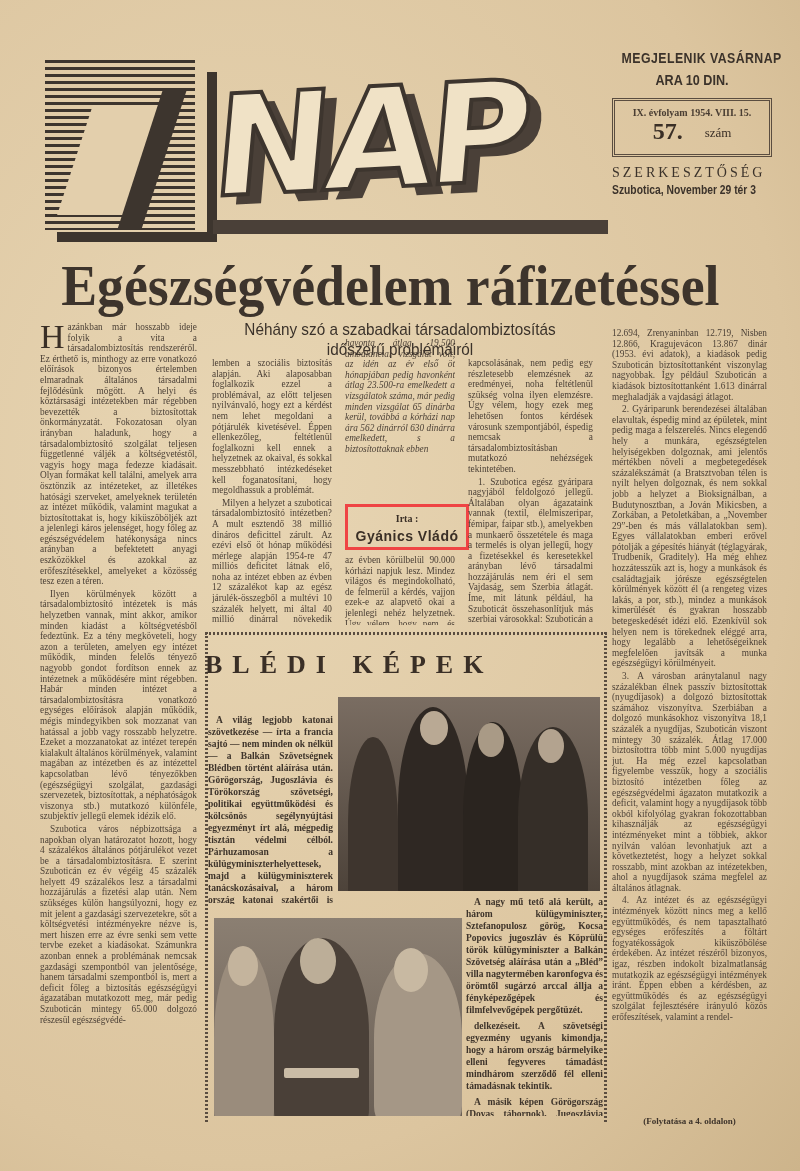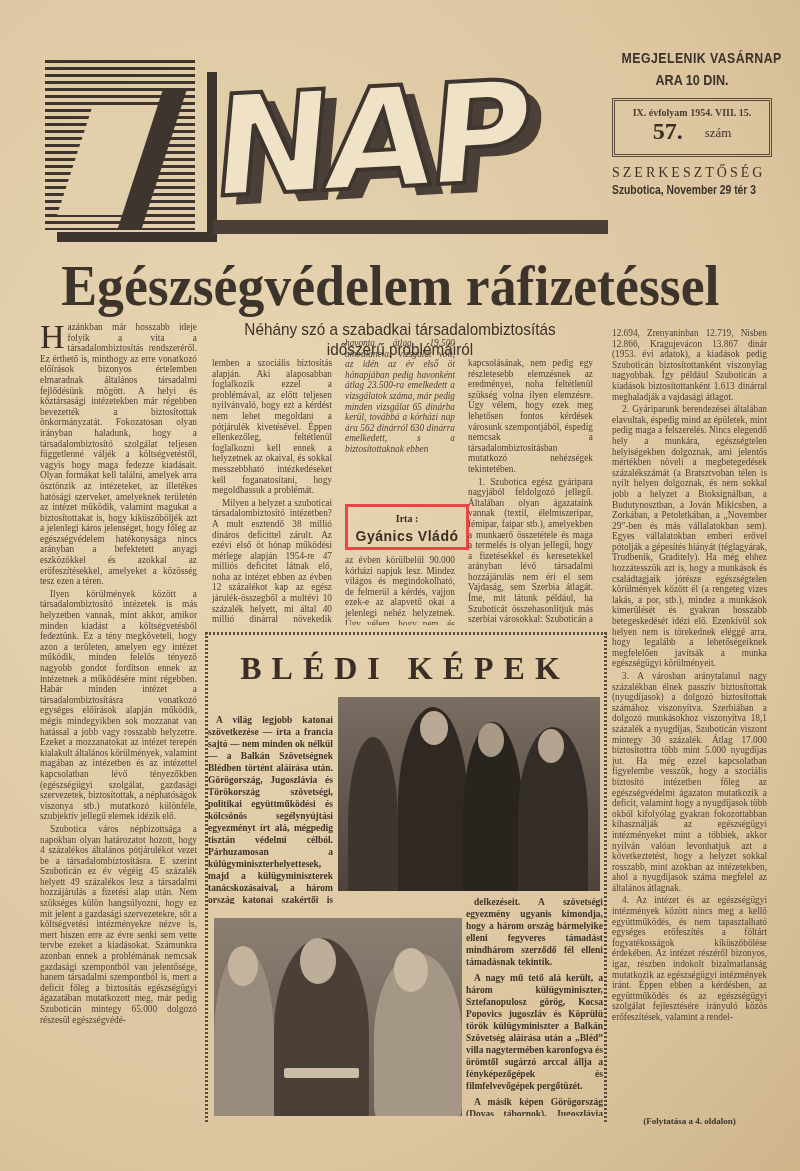--- a/index.html
+++ b/index.html
@@ -54,21 +54,21 @@
     #col-3 { left: 345px; top: 338px; width: 110px; height: 140px; overflow: hidden; font-style: italic; }
     #col-3b { left: 345px; top: 555px; width: 110px; height: 70px; overflow: hidden; }
     #col-4 { left: 468px; top: 358px; width: 125px; height: 266px; overflow: hidden; }
     #col-5 { left: 612px; top: 328px; width: 155px; height: 720px; overflow: hidden; }
 
     #byline-box { left: 345px; top: 504px; width: 118px; height: 40px; border: 3px solid #ef4444; text-align: center; }
     .byline-label { font-size: 10px; font-weight: bold; margin-top: 6px; }
     .byline-name { font-family: "Liberation Sans", sans-serif; font-weight: bold; font-size: 14px; margin-top: 4px; letter-spacing: 0.5px; }
     .wavy-h { position: absolute; height: 3px; background: repeating-linear-gradient(90deg, #5a4d40 0 2px, transparent 2px 4px); }
     .wavy-v { position: absolute; width: 3px; background: repeating-linear-gradient(180deg, #5a4d40 0 2px, transparent 2px 4px); }
-    #feature-title { left: 205px; top: 650px; width: 400px; text-align: center; font-family: "Liberation Serif", serif; font-weight: bold; font-size: 32px; letter-spacing: 10px; color: #3a2f26; }
+    #feature-title { left: 205px; top: 650px; width: 400px; font-family: "Liberation Serif", serif; font-weight: bold; font-size: 26px; letter-spacing: 10px; color: #3a2f26; }
     .photo { position: absolute; background: #6e6257; overflow: hidden; }
     .photo .fig { position: absolute; border-radius: 50% 50% 10% 10%; }
     #photo-1 { left: 338px; top: 697px; width: 262px; height: 194px; background: linear-gradient(180deg,#7a6d62,#4d433a); }
     #photo-2 { left: 214px; top: 918px; width: 248px; height: 198px; background: linear-gradient(180deg,#8b7f72,#6a5f55); }
     .feature-text { position: absolute; font-family: "Liberation Serif", serif; font-weight: bold; font-size: 9.5px; line-height: 12px; text-align: justify; color: #3e342b; }
     #feature-text-1 { left: 208px; top: 714px; width: 125px; height: 190px; overflow: hidden; }
     #feature-text-2 { left: 466px; top: 896px; width: 137px; height: 220px; overflow: hidden; }
     .feature-text p { margin: 0 0 4px 0; text-indent: 8px; }
     #continued { left: 612px; top: 1116px; width: 155px; text-align: center; font-size: 9px; font-weight: bold; color: #3e342b; }
   </style>
@@ -159,16 +159,16 @@
   <div class="fig" style="left:0px;top:30px;width:60px;height:180px;background:#9a8c7c;"></div>
   <div class="fig" style="left:14px;top:28px;width:30px;height:40px;background:#c4b49d;border-radius:50%;"></div>
   <div class="fig" style="left:60px;top:20px;width:95px;height:190px;background:#4a4038;"></div>
   <div class="fig" style="left:86px;top:20px;width:36px;height:46px;background:#bcae98;border-radius:50%;"></div>
   <div class="fig" style="left:70px;top:150px;width:75px;height:10px;background:#cabca6;border-radius:2px;"></div>
   <div class="fig" style="left:160px;top:35px;width:88px;height:170px;background:#a59786;"></div>
   <div class="fig" style="left:180px;top:30px;width:34px;height:44px;background:#c8b9a2;border-radius:50%;"></div>
 </div>
 
 <div id="feature-text-2" class="feature-text">
+  <p>A nagy mű tető alá került, a három külügyminiszter, Sztefanopulosz görög, Kocsa Popovics jugoszláv és Köprülü török külügyminiszter a Balkán Szövetség aláírása után a „Bléd” villa nagytermében karonfogva és örömtől sugárzó arccal állja a fényképezőgépek és filmfelvevőgépek pergőtüzét.</p>
   <p>delkezéseit. A szövetségi egyezmény ugyanis kimondja, hogy a három ország bármelyike elleni fegyveres támadást mindhárom szerződő fél elleni támadásnak tekintik.</p>
-  <p>A nagy mű tető alá került, a három külügyminiszter, Sztefanopulosz görög, Kocsa Popovics jugoszláv és Köprülü török külügyminiszter a Balkán Szövetség aláírása után a „Bléd” villa nagytermében karonfogva és örömtől sugárzó arccal állja a fényképezőgépek és filmfelvevőgépek pergőtüzét.</p>
   <p>A másik képen Görögország (Dovas tábornok), Jugoszlávia (Vucskovics tábornok) és Törökország (Dzsokszun tábornok) vezérkari főnök-helyettesei láthatók.</p>
 </div>
 
 </body></html>

